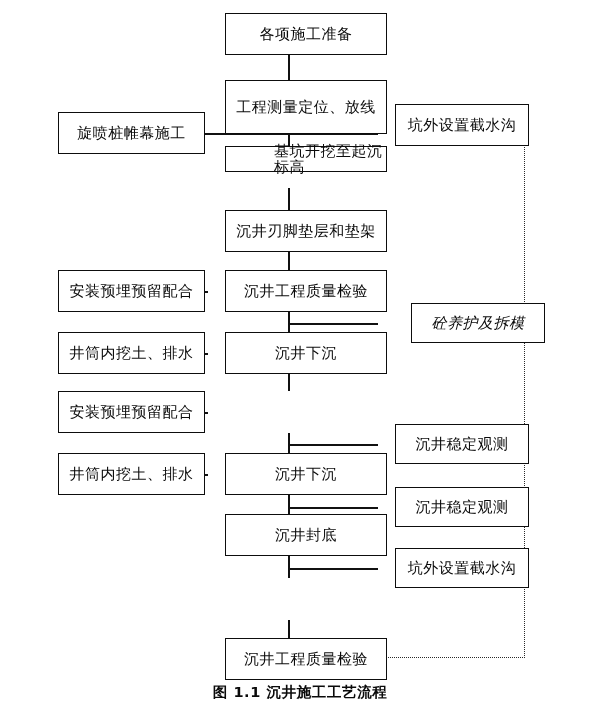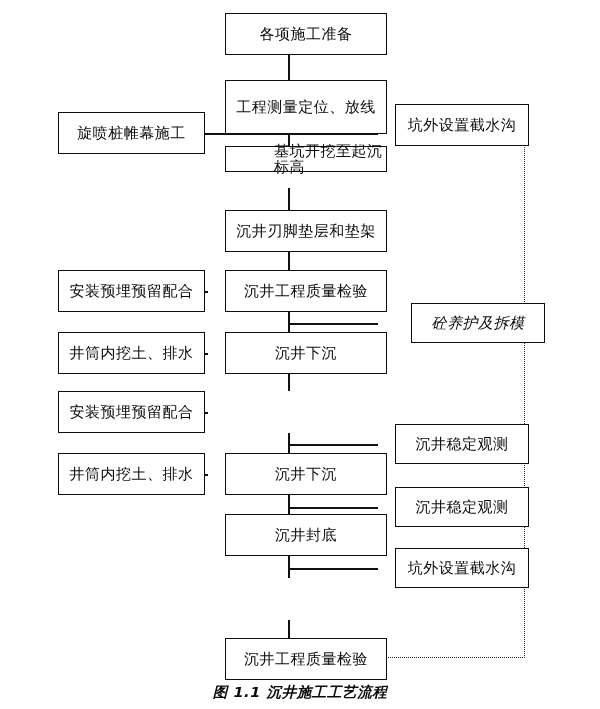--- a/index.html
+++ b/index.html
@@ -58,21 +58,20 @@
   #caption {
     position: absolute;
     left: 0;
     width: 600px;
     text-align: center;
     font-size: 14.5px;
     font-weight: bold;
     color: #0a0a0a;
     letter-spacing: 0.6px;
     font-family: "DejaVu Sans", sans-serif;
-    font-style: italic;
   }
 </style>
 </head>
 <body>
 
 <div id="canvas" style="width: 600px; height: 709px; background: rgb(255, 255, 255);">
     <div class="conn v" style="left: 288px; top: 55px; height: 25px; background: rgb(17, 17, 17);"></div>
     <div class="conn v" style="left: 288px; top: 122px; height: 24px; background: rgb(17, 17, 17);"></div>
     <div class="conn v" style="left: 288px; top: 188px; height: 22px; background: rgb(17, 17, 17);"></div>
     <div class="conn v" style="left: 288px; top: 252px; height: 18px; background: rgb(17, 17, 17);"></div>

